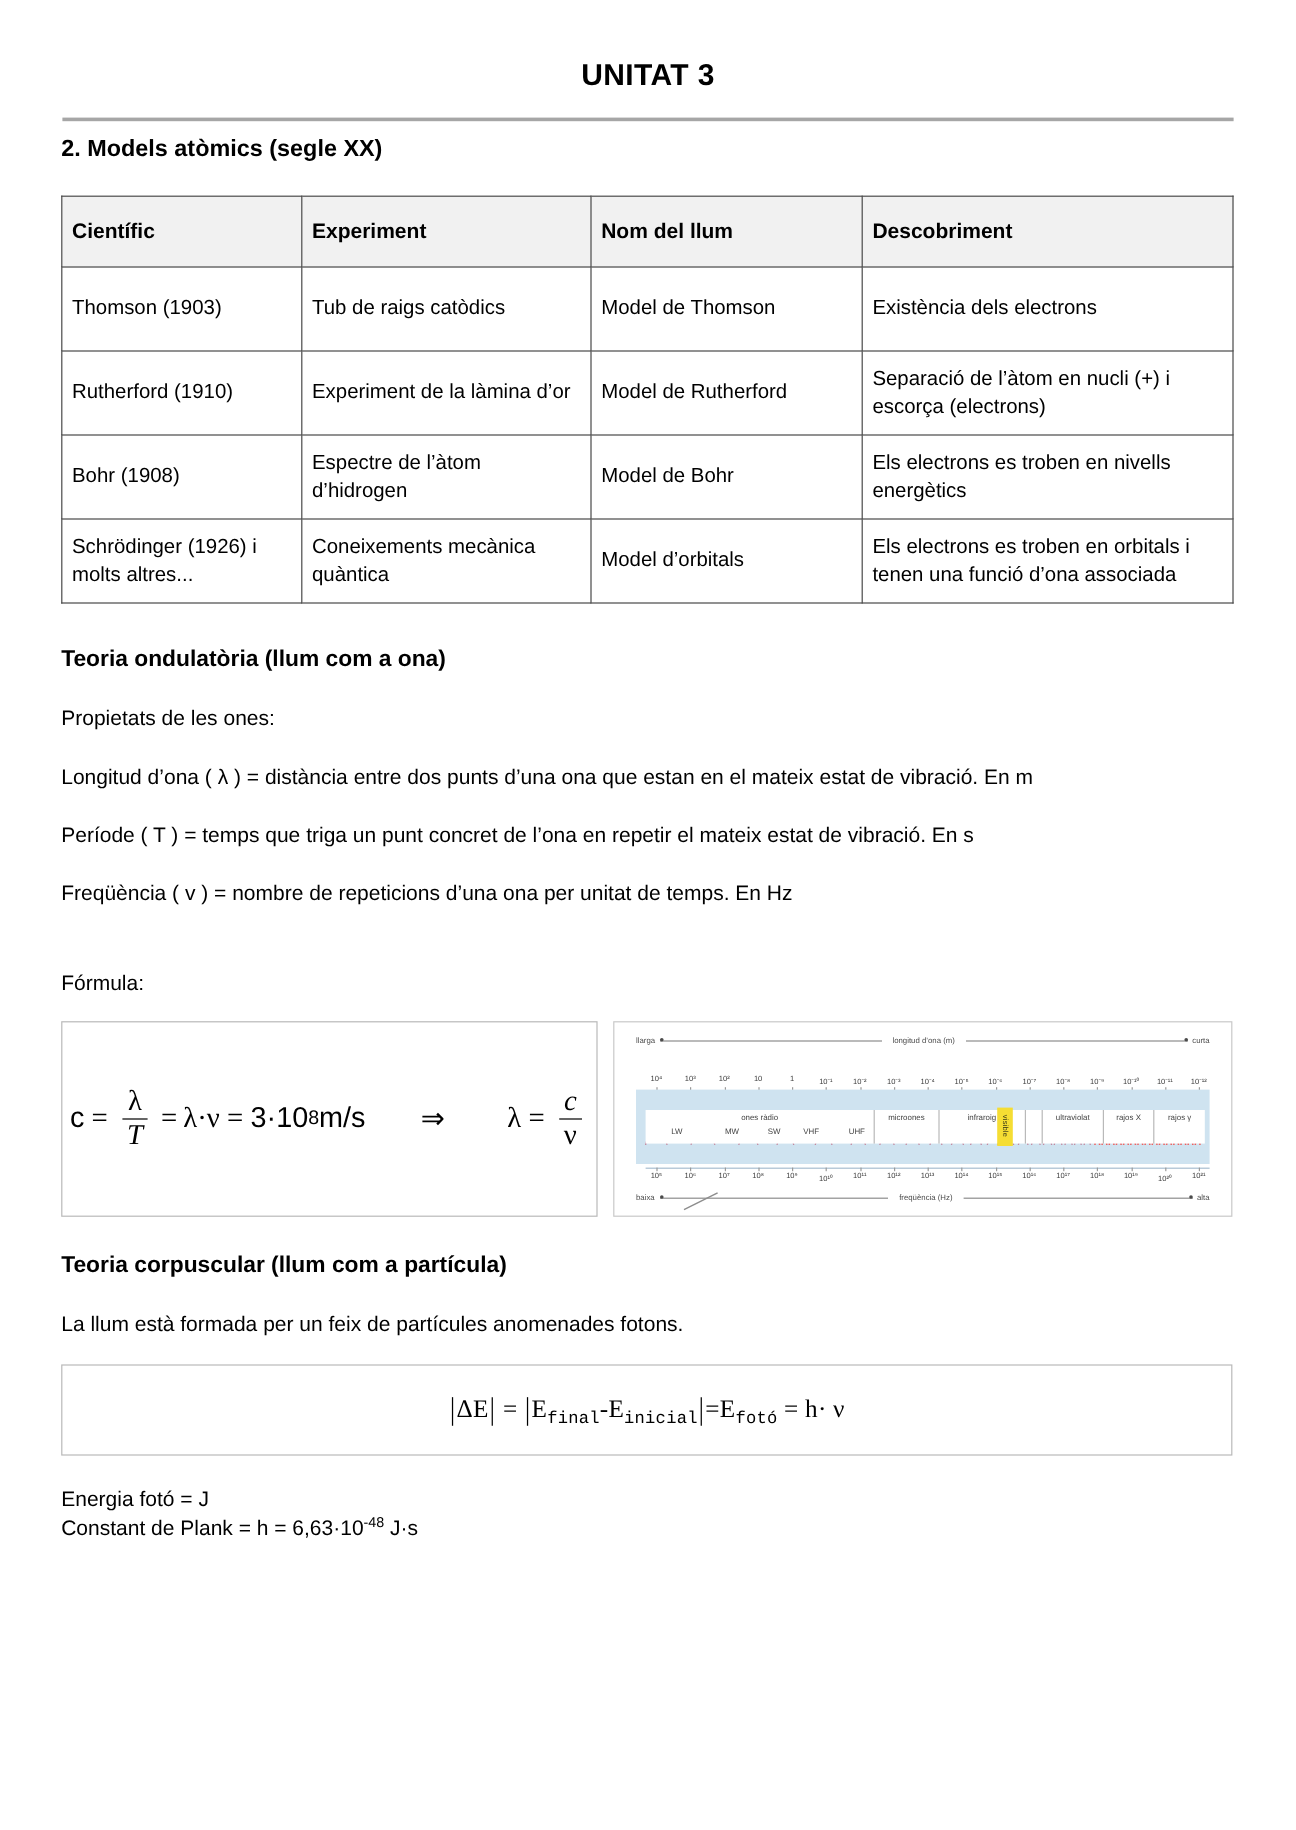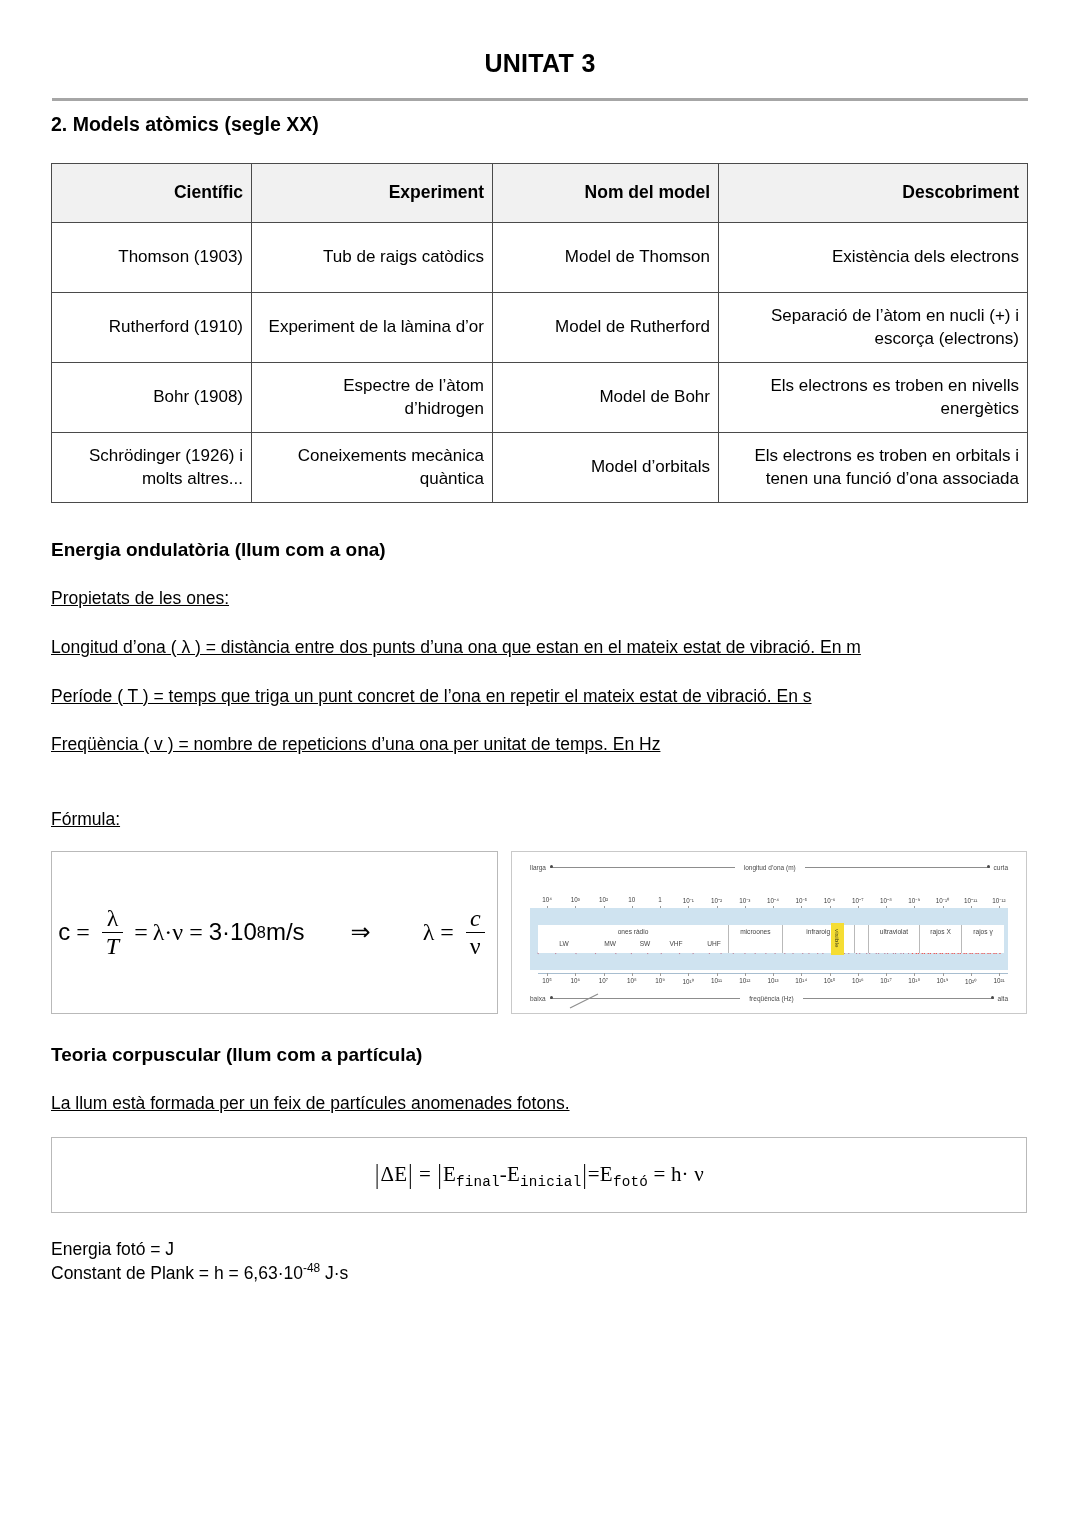--- a/index.html
+++ b/index.html
@@ -52,21 +52,21 @@
   
   table.models {
     border-collapse: collapse;
     width: 976px;
     margin-top: 27px;
     table-layout: fixed;
   }
   table.models th,
   table.models td {
     border: 1.5px solid #4a4a4a;
-    text-align: right;
+    text-align: left;
     vertical-align: middle;
     font-size: 17px;
     line-height: 1.32;
     padding: 10px 8px;
   }
   table.models thead th {
     background: #f1f1f1;
     font-weight: bold;
     font-size: 17.5px;
     height: 38px;
@@ -80,21 +80,20 @@
   
   .block-head {
     font-size: 19px;
     font-weight: bold;
     margin: 0;
   }
   .para {
     font-size: 17.5px;
     margin: 0;
     line-height: 1.3;
-    text-decoration: underline;
   }
   .sp-36 { height: 36px; }
   .sp-30 { height: 30px; }
   .sp-26 { height: 26px; }
   sup { font-size: 0.68em; vertical-align: super; line-height: 0; }
   sub { font-size: 0.68em; vertical-align: sub; line-height: 0; font-family: Liberation Mono, monospace; }
 
   
   .formula-row {
     display: flex;
@@ -300,21 +299,21 @@
     <colgroup>
       <col class="c1">
         <col class="c2">
         <col class="c3">
         <col class="c4">
     </colgroup>
     <thead>
       <tr>
         <th>Científic</th>
         <th>Experiment</th>
-        <th>Nom del model</th>
+        <th>Nom del llum</th>
         <th>Descobriment</th>
       </tr>
     </thead>
     <tbody>
       <tr>
         <td>Thomson (1903)</td>
         <td>Tub de raigs catòdics</td>
         <td>Model de Thomson</td>
         <td>Existència dels electrons</td>
       </tr>
@@ -333,21 +332,21 @@
       <tr>
         <td>Schrödinger (1926) i molts altres...</td>
         <td>Coneixements mecànica quàntica</td>
         <td>Model d’orbitals</td>
         <td>Els electrons es troben en orbitals i tenen una funció d’ona associada</td>
       </tr>
     </tbody>
   </table>
 
   <div class="sp-36"></div>
-  <div class="block-head">Energia ondulatòria (llum com a ona)</div>
+  <div class="block-head">Teoria ondulatòria (llum com a ona)</div>
 
   <div class="sp-26"></div>
   <div class="para">Propietats de les ones:</div>
 
   <div class="sp-26"></div>
   <div class="para">Longitud d’ona ( λ ) = distància entre dos punts d’una ona que estan en el mateix estat de vibració. En m</div>
 
   <div class="sp-26"></div>
   <div class="para">Període ( T ) = temps que triga un punt concret de l’ona en repetir el mateix estat de vibració. En s</div>
 

